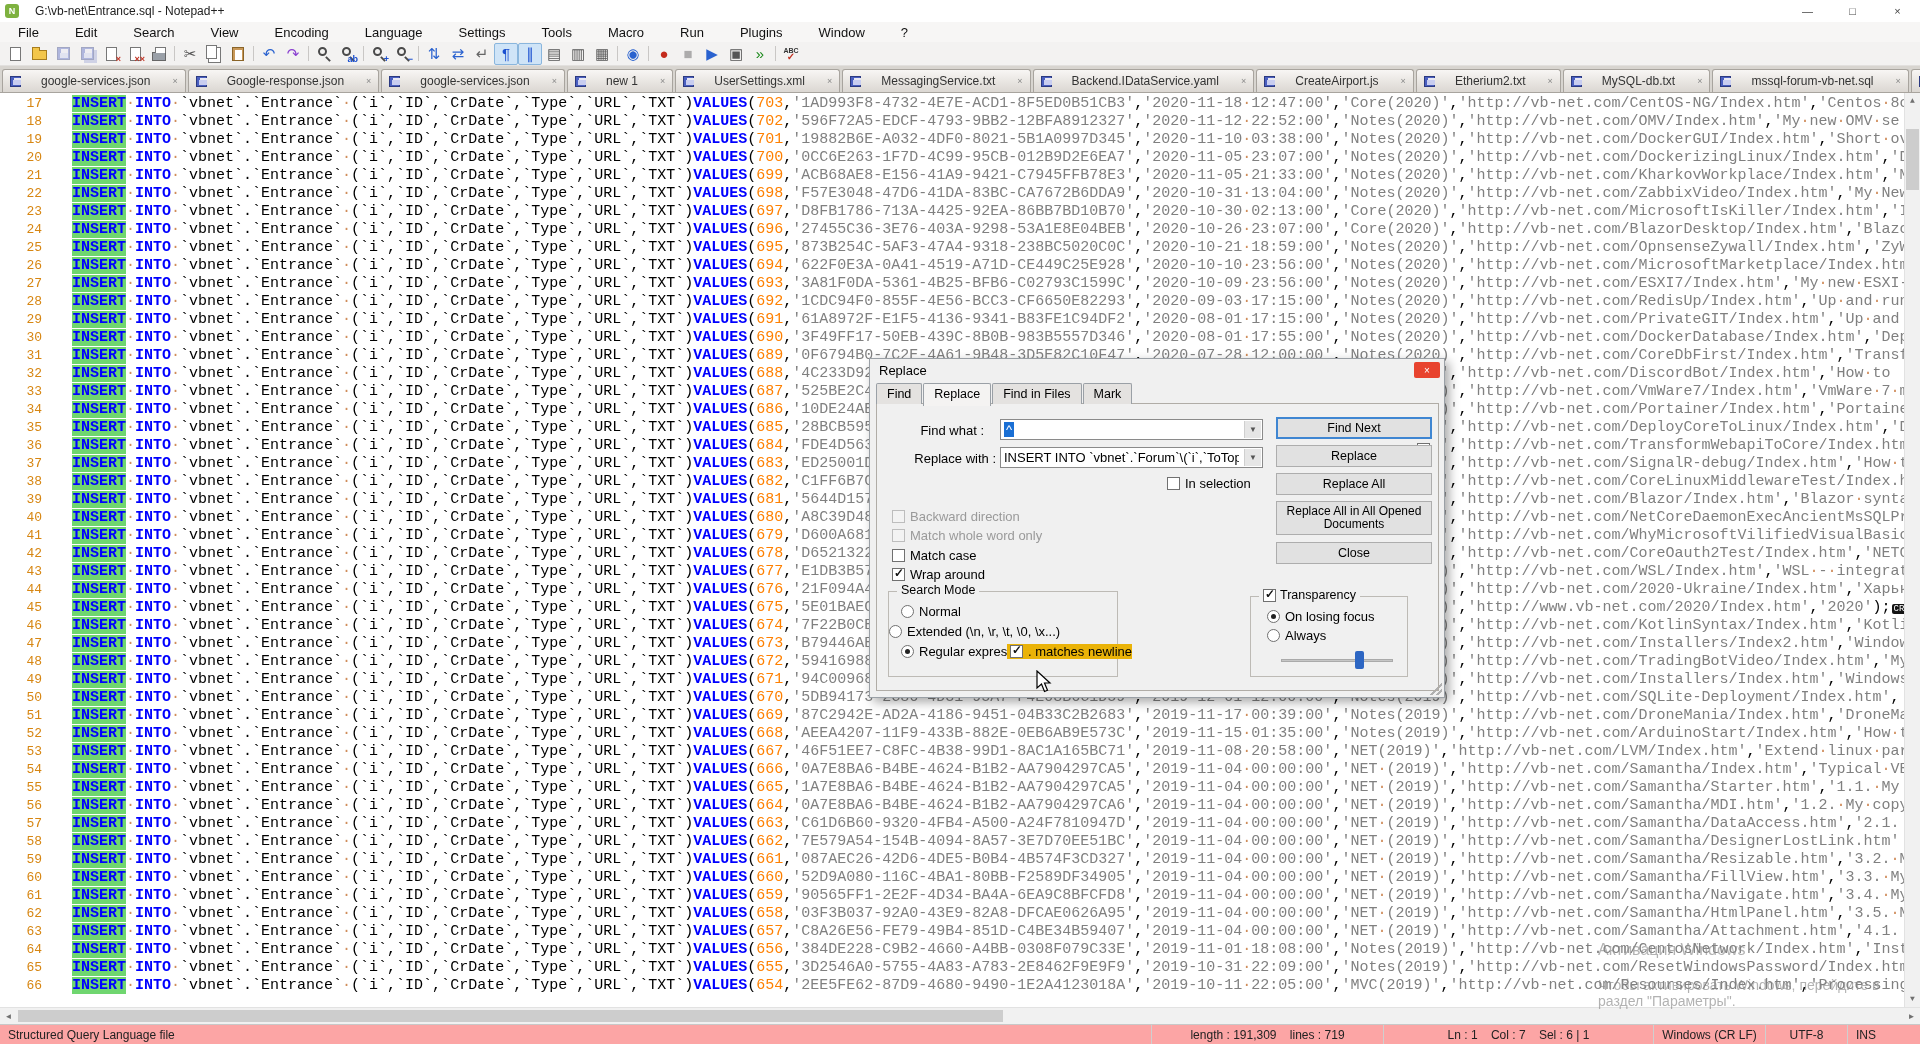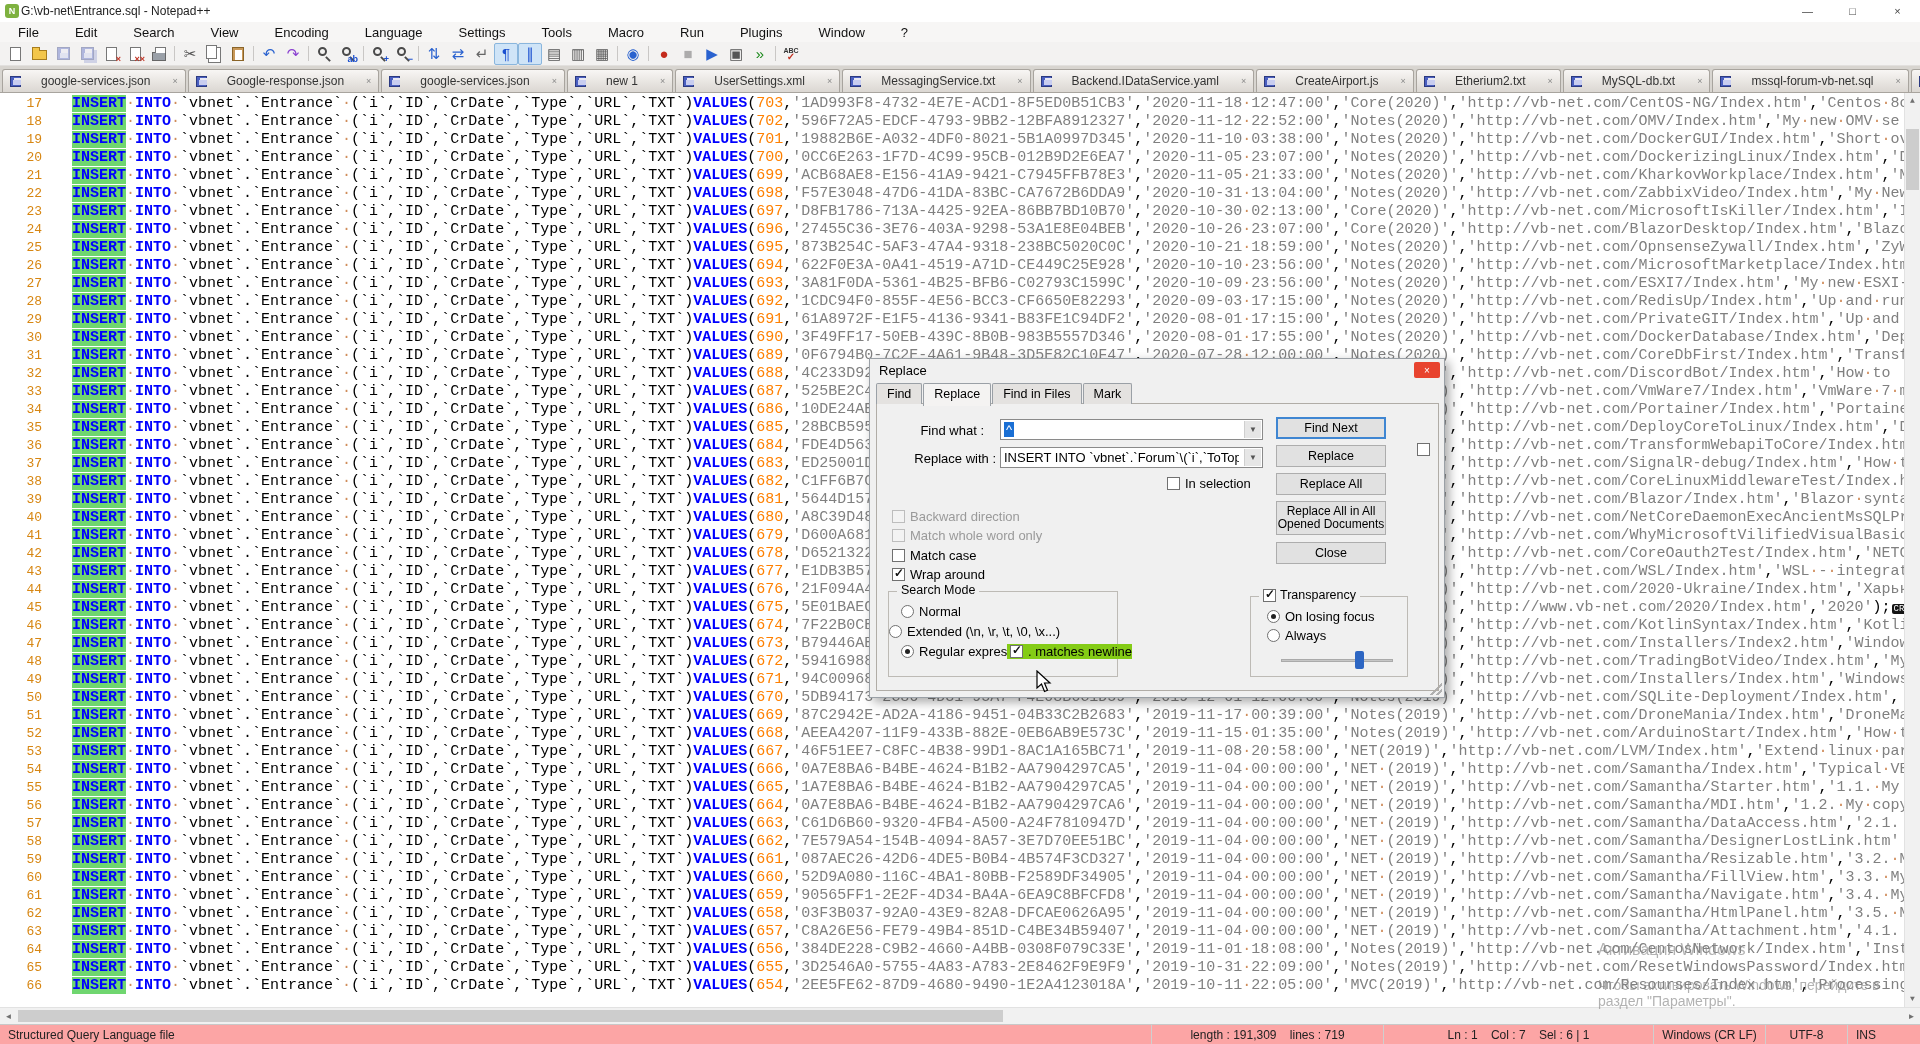--- a/index.html
+++ b/index.html
@@ -2,21 +2,21 @@
 <html><head>
 <meta charset="utf-8">
 <style>
   *{margin:0;padding:0;box-sizing:border-box}
   html,body{width:1920px;height:1044px;overflow:hidden;background:#fff;font-family:"Liberation Sans",sans-serif}
   #app{position:absolute;inset:0;display:flex;flex-direction:column}
 
   
   #titlebar{height:22px;background:#ffffff;display:flex;align-items:center;font-size:12px;color:#222;flex:0 0 22px}
   .nppico{width:14px;height:14px;background:#7eb13f;border-radius:3px;margin-left:5px;color:#fff;font-size:9px;font-weight:bold;display:flex;align-items:center;justify-content:center}
-  #titlebar .wt{margin-left:2px;white-space:pre}
+  #titlebar .wt{margin-left:16px;white-space:pre}
   #wbtns{margin-left:auto;display:flex;height:100%}
   .wbtn{width:45px;display:flex;align-items:center;justify-content:center;font-size:11px;color:#444}
 
   
   #menubar{height:20px;background:#f7f6f5;display:flex;align-items:center;font-size:13px;color:#111;flex:0 0 20px}
   .mi{padding:0 18px}
 
   
   #toolbar{height:24px;background:#f3f2f1;border-bottom:1px solid #e2e0de;display:flex;align-items:center;padding-left:3px;flex:0 0 24px}
   .tbi{width:24px;height:22px;display:flex;align-items:center;justify-content:center;position:relative;border:1px solid transparent;border-radius:2px;font-size:15px;line-height:1}
@@ -95,21 +95,21 @@
   .dtab.active{background:#f4f3f2;padding-bottom:5px;margin-bottom:-2px}
   .dpage{position:absolute;left:6px;top:44px;width:563px;height:288px;border:1px solid #b0aca6;z-index:1}
   .dctl{position:absolute;z-index:2}
   .row{display:flex;align-items:center;gap:5px;white-space:nowrap}
   .dlabel{white-space:pre}
   .gray{color:#9a9a9a}
   .combo{height:21px;background:#fff;border:1px solid #8a8a8a;display:flex;align-items:center;padding-left:3px;overflow:hidden;white-space:pre}
   .combo .arrow{position:absolute;right:1px;top:1px;bottom:1px;width:17px;background:#e6e6e6;border-left:1px solid #cfcfcf;display:flex;align-items:center;justify-content:center;font-size:8px;color:#555}
   .seltext{background:#1a6fd4;color:#fff;padding:0 2px}
   .fieldtext{overflow:hidden;white-space:pre;max-width:235px}
-  .btn{width:110px;height:22px;background:#e1e1e1;border:1px solid #adadad;display:flex;align-items:center;justify-content:center;font-size:12.5px}
+  .btn{width:156px;height:22px;background:#e1e1e1;border:1px solid #adadad;display:flex;align-items:center;justify-content:center;font-size:12.5px}
   .btn.default{border:2px solid #3f86d2}
   .btn.tall{height:34px;text-align:center;line-height:13px;font-size:12px}
   .cb{width:13px;height:13px;border:1px solid #707070;background:#fff;display:inline-block;position:relative;flex:0 0 13px}
   .cb.checked::after{content:"✓";position:absolute;left:1px;top:-3px;font-size:12px;font-weight:bold;color:#111}
   .cb.dis{border-color:#bdbdbd;background:#f3f3f3}
   .rad{width:13px;height:13px;border:1px solid #707070;border-radius:50%;background:#fff;display:inline-block;position:relative;flex:0 0 13px}
   .rad.sel::after{content:"";position:absolute;left:3px;top:3px;width:5px;height:5px;border-radius:50%;background:#222}
   .grp{position:absolute;border:1px solid #bdbab5;z-index:2}
   .grp .legend{position:absolute;top:-9px;left:8px;background:#f0f0f0;padding:0 4px;font-size:12.5px}
   .slider-track{position:absolute;left:30px;top:62px;width:112px;height:3px;background:#c6c6c6;border:1px solid #aaa}
@@ -478,21 +478,21 @@
       <span>Normal</span>
     </div>
     <div class="row" style="position:absolute;left:0;top:32px">
       <span class="rad"></span>
       <span>Extended (\n, \r, \t, \0, \x...)</span>
     </div>
     <div class="row" style="position:absolute;left:12px;top:52px">
       <span class="rad sel"></span>
       <span>Regular expression</span>
     </div>
-    <div class="row" style="position:absolute;left:118px;top:52px;background:#84cc16;padding-left:3px">
+    <div class="row" style="position:absolute;left:118px;top:52px;background:#eab308;padding-left:3px">
       <span class="cb checked"></span>
       <span>. matches newline</span>
     </div>
   </div>
 
   <div class="grp" style="left:380px;top:237px;width:158px;height:81px">
     <span class="legend row" style="display:inline-flex;gap:4px">
       <span class="cb checked"></span>
       <span>Transparency</span>
     </span>

